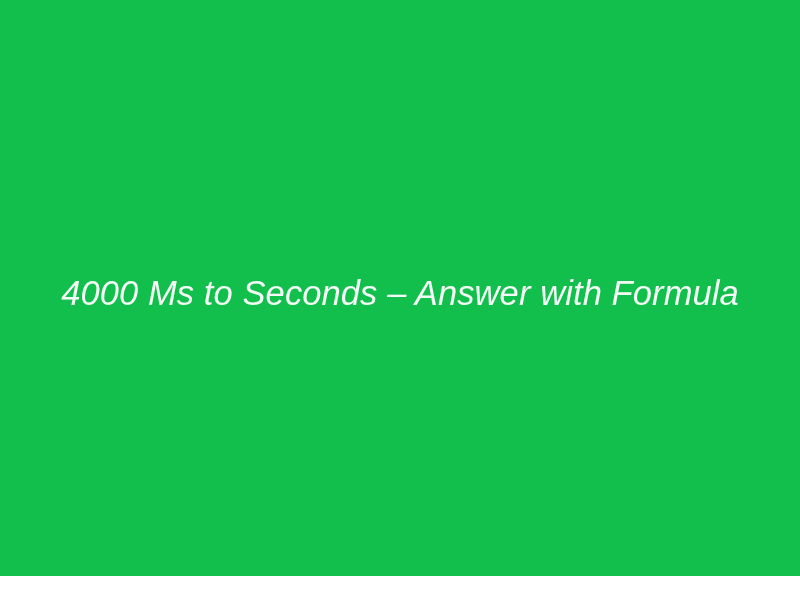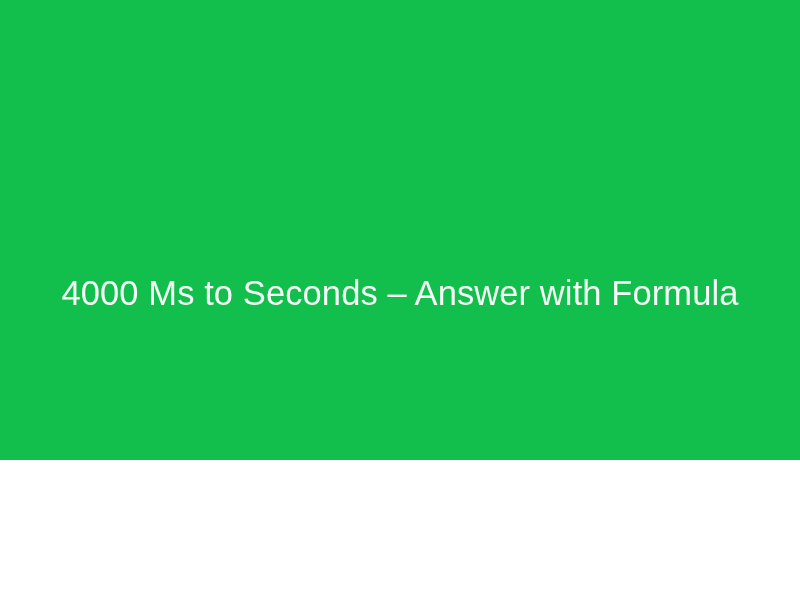--- a/index.html
+++ b/index.html
@@ -12,25 +12,26 @@
     width: 800px;
     height: 600px;
     overflow: hidden;
     font-family: "Liberation Sans", sans-serif;
   }
 
   .share-card {
     position: relative;
     box-sizing: border-box;
     width: 800px;
-    height: 460px;
+    height: 576px;
     background-color: #12bf4c;
     display: flex;
     align-items: center;
     justify-content: center;
+    font-style: italic;
   }
 
   .headline-wrap {
     position: absolute;
     left: 0;
     right: 0;
     top: 0;
     height: 588px;           
     display: flex;
     align-items: center;

